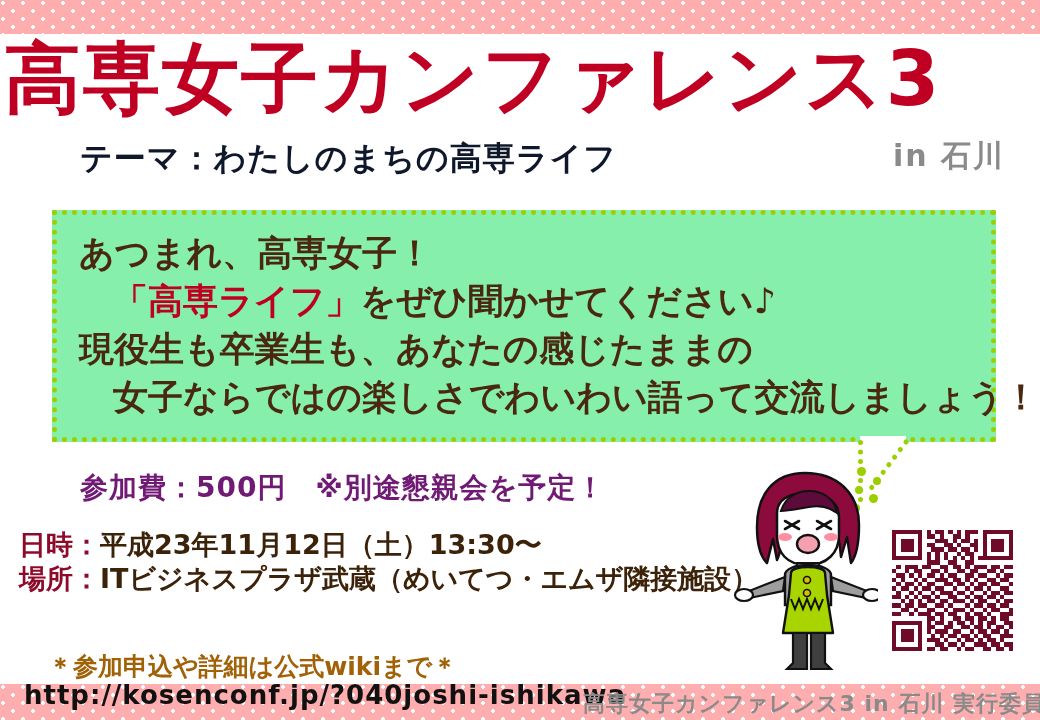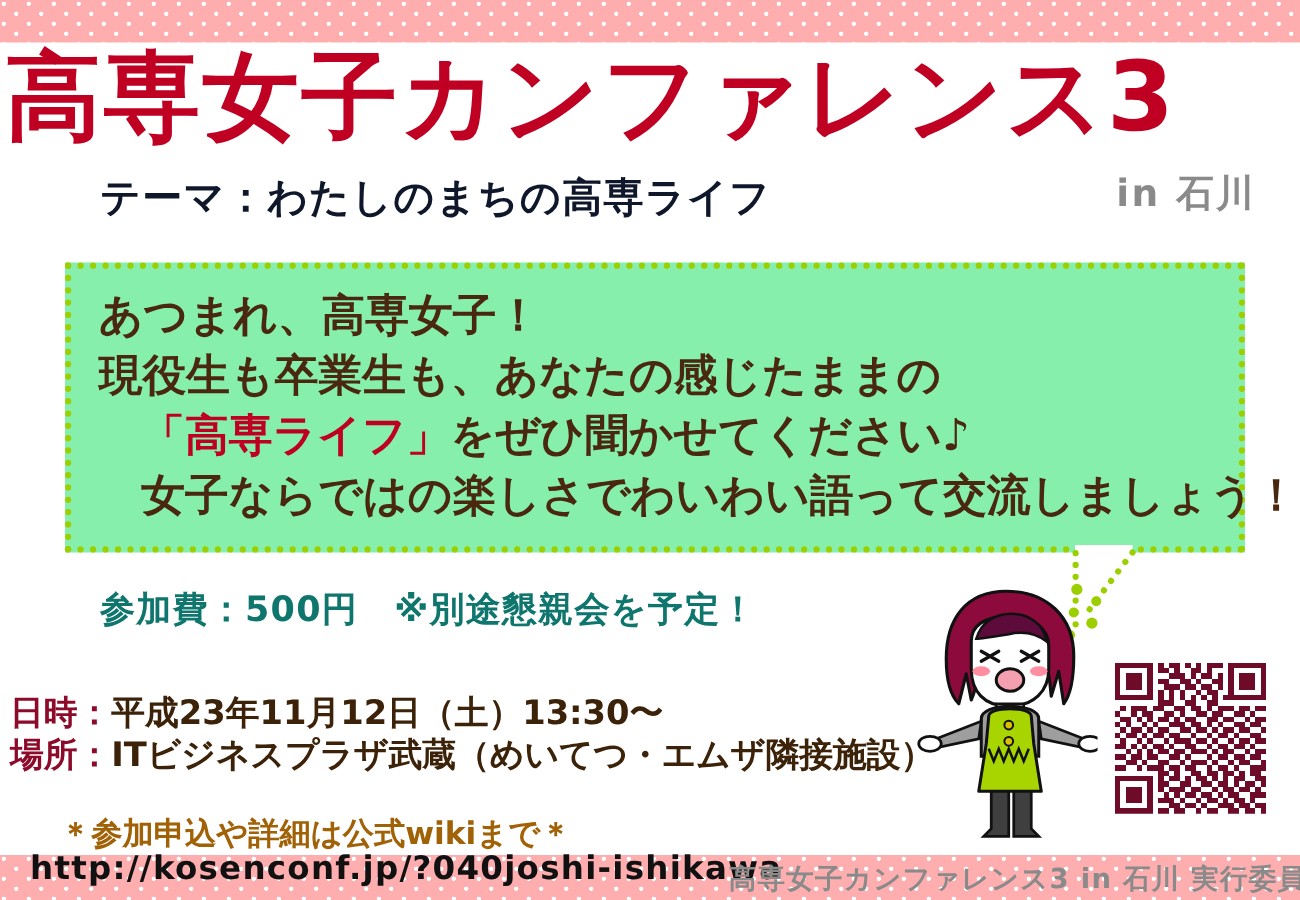--- a/index.html
+++ b/index.html
@@ -112,34 +112,33 @@
     width: 46px;
     height: 10px;
     background: #ffffff;
   }
 
   
   #fee {
     position: absolute;
     left: 80px;
     top: 470px;
-    color: #0f766e;
+    color: #701a75;
     font-size: 28px;
     line-height: 36px;
     letter-spacing: 1px;
     font-weight: 700;
     white-space: nowrap;
   }
 
   
   #details {
     position: absolute;
-    left: 8px;
+    left: 19px;
     top: 528px;
-    margin-top: 26px;
   }
   .dline {
     color: #8c0b2a;
     font-size: 27px;
     line-height: 34px;
     font-weight: 700;
     white-space: nowrap;
   }
   .dline .val { color: #3b2208; }
 
@@ -213,22 +212,22 @@
 
   <div id="title">高専女子カンファレンス3</div>
 
   <div id="theme">テーマ：わたしのまちの高専ライフ</div>
 
   <div id="in-place">in 石川</div>
 
   <div id="bubble">
     <div id="bubble-body">
       <div class="bline">あつまれ、高専女子！</div>
+      <div class="bline indent"><span class="hl-red">「高専ライフ」</span><span>をぜひ聞かせてください♪</span></div>
       <div class="bline">現役生も卒業生も、あなたの感じたままの</div>
-      <div class="bline indent"><span class="hl-red">「高専ライフ」</span><span>をぜひ聞かせてください♪</span></div>
       <div class="bline indent">女子ならではの楽しさでわいわい語って交流しましょう！</div>
     </div>
   </div>
   <div id="tail-mask"></div>
   <div class="tail-leg" id="tail-left"></div>
   <div class="tail-leg" id="tail-right"></div>
 
   <div id="fee">参加費：500円　※別途懇親会を予定！</div>
 
   <div id="details">

